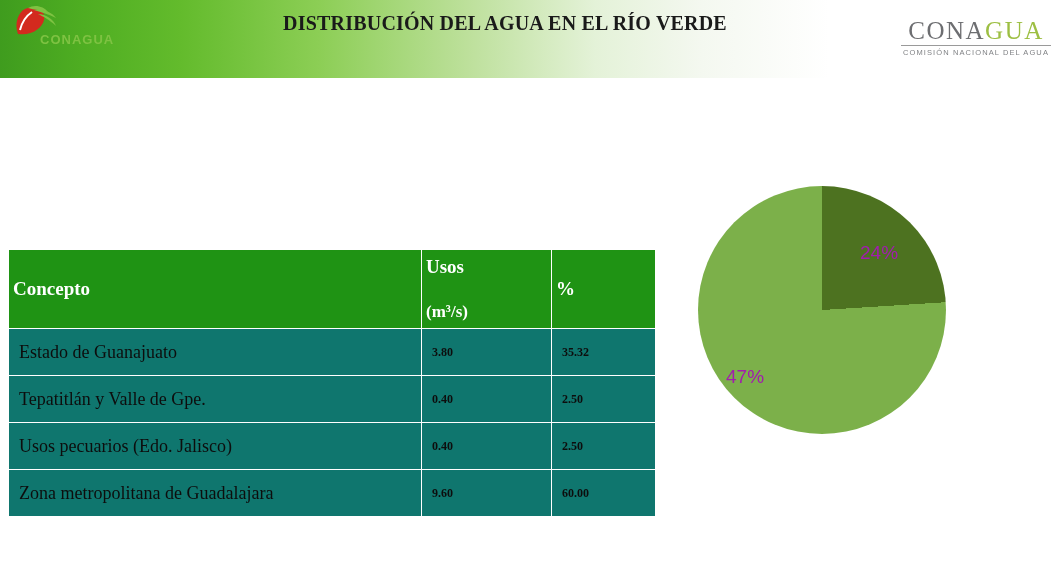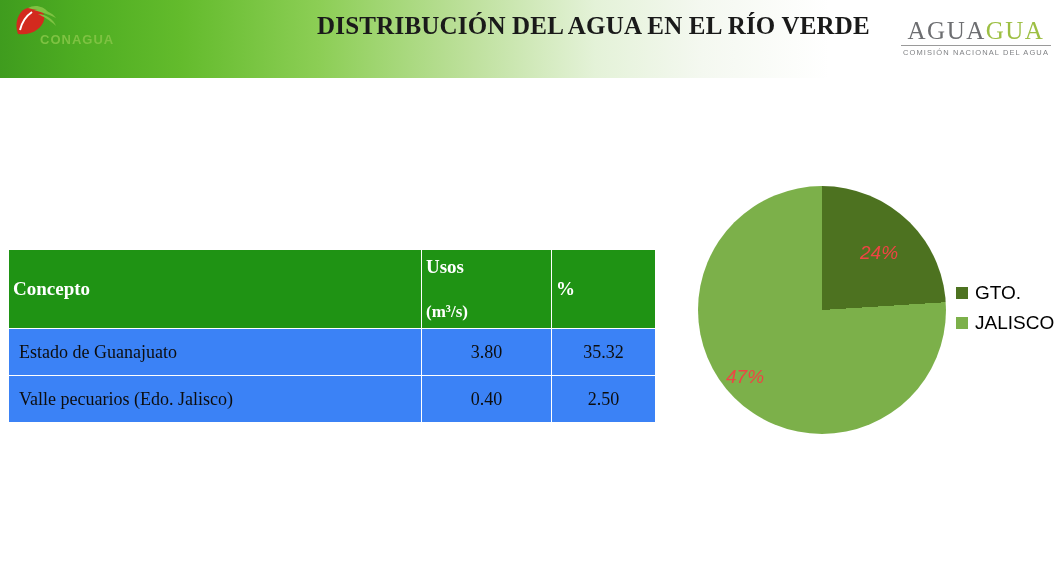--- a/index.html
+++ b/index.html
@@ -37,22 +37,22 @@
     left: 0; top: 78px;
     width: 1063px;
     height: 3px;
     background: #ffffff;
   }
   .header-title {
     position: absolute;
     left: 140px;
     top: 12px;
     width: 730px;
-    text-align: right;
-    font-size: 25px;
+    text-align: center;
+    font-size: 20px;
     font-weight: bold;
     color: #1a1a1a;
     letter-spacing: 0.2px;
     font-family: "Liberation Serif", serif;
   }
 
   
   .logo-left {
     position: absolute;
     left: 6px;
@@ -125,32 +125,32 @@
     font-weight: bold;
     font-size: 19px;
     text-align: left;
     border: 1px solid #ffffff;
     padding: 6px 4px;
     height: 62px;
     vertical-align: middle;
     font-family: "Liberation Serif", serif;
   }
   table.data td {
-    background: #3b82f6;
+    background: #0f766e;
     color: #0d0d0d;
     font-size: 18px;
     border: 1px solid #ffffff;
     padding: 7px 10px;
     height: 32px;
     vertical-align: middle;
     font-family: "Liberation Serif", serif;
   }
   table.data td.num {
-    text-align: center;
-    font-size: 18px;
+    font-size: 12px;
+    font-weight: bold;
   }
   col.c-concepto { width: 413px; }
   col.c-gasto    { width: 130px; }
   col.c-pct      { width: 104px; }
   .sup-unit { font-size: 17px; margin-top: 24px; }
 
   
   .chart-area {
     position: absolute;
     left: 690px;
@@ -162,24 +162,23 @@
     position: absolute;
     left: 8px;
     top: 0px;
     width: 248px;
     height: 248px;
     border-radius: 50%;
     background: conic-gradient(#4d7220 0deg 86.4deg, #7cb04a 86.4deg 360deg);
   }
   .pie-label {
     position: absolute;
-    color: #ef4444;
+    color: #a21caf;
     font-family: "Liberation Sans", sans-serif;
     font-size: 19px;
-    font-style: italic;
   }
   .pie-label.gto { left: 170px; top: 56px; }
   .pie-label.jal { left: 36px; top: 180px; }
 
   .legend {
     position: absolute;
     left: 266px;
     top: 96px;
     font-family: "Liberation Sans", sans-serif;
     font-size: 19px;
@@ -209,21 +208,21 @@
       <path d="M22 6 C30 4, 40 8, 44 14 C36 10, 28 8, 22 6 Z" fill="#7ec242"></path>
       <path d="M26 10 C34 10, 42 16, 44 22 C38 16, 30 12, 26 10 Z" fill="#7ec242"></path>
       <path d="M8 26 C10 18, 14 12, 20 8" stroke="#ffffff" stroke-width="2" fill="none"></path>
     </svg>
     <span class="word">CONAGUA</span>
   </div>
 
   <div class="header-title">DISTRIBUCIÓN DEL AGUA EN EL RÍO VERDE</div>
 
   <div class="logo-right">
-    <div class="cona"><span>AGUA</span><span class="agua">GUA</span></div>
+    <div class="cona"><span>CONA</span><span class="agua">GUA</span></div>
     <div class="rule"></div>
     <div class="sub">COMISIÓN NACIONAL DEL AGUA</div>
   </div>
 
 </div>
 <div class="header-bottom-rule"></div>
 
 <div class="table-wrap">
   <table class="data">
     <colgroup>
@@ -241,36 +240,36 @@
         <th>%</th>
       </tr>
     </thead>
     <tbody>
       <tr>
         <td>Estado de Guanajuato</td>
         <td class="num">3.80</td>
         <td class="num">35.32</td>
       </tr>
       <tr>
-        <td>Valle pecuarios (Edo. Jalisco)</td>
+        <td>Tepatitlán y Valle de Gpe.</td>
         <td class="num">0.40</td>
         <td class="num">2.50</td>
+      </tr>
+      <tr>
+        <td>Usos pecuarios (Edo. Jalisco)</td>
+        <td class="num">0.40</td>
+        <td class="num">2.50</td>
+      </tr>
+      <tr>
+        <td>Zona metropolitana de Guadalajara</td>
+        <td class="num">9.60</td>
+        <td class="num">60.00</td>
       </tr>
     </tbody>
   </table>
 </div>
 
 <div class="chart-area">
   <div class="pie" style="background: conic-gradient(rgb(77, 114, 32) 0deg, rgb(77, 114, 32) 86.4deg, rgb(124, 176, 74) 86.4deg, rgb(124, 176, 74) 360deg);"></div>
   <div class="pie-label gto">24%</div>
   <div class="pie-label jal">47%</div>
 
-  <div class="legend">
-    <div class="legend-row">
-      <span class="legend-swatch" style="background:#4d7220"></span>
-      <span>GTO.</span>
-    </div>
-    <div class="legend-row">
-      <span class="legend-swatch" style="background:#7cb04a"></span>
-      <span>JALISCO</span>
-    </div>
-  </div>
 </div>
 
 </body></html>

